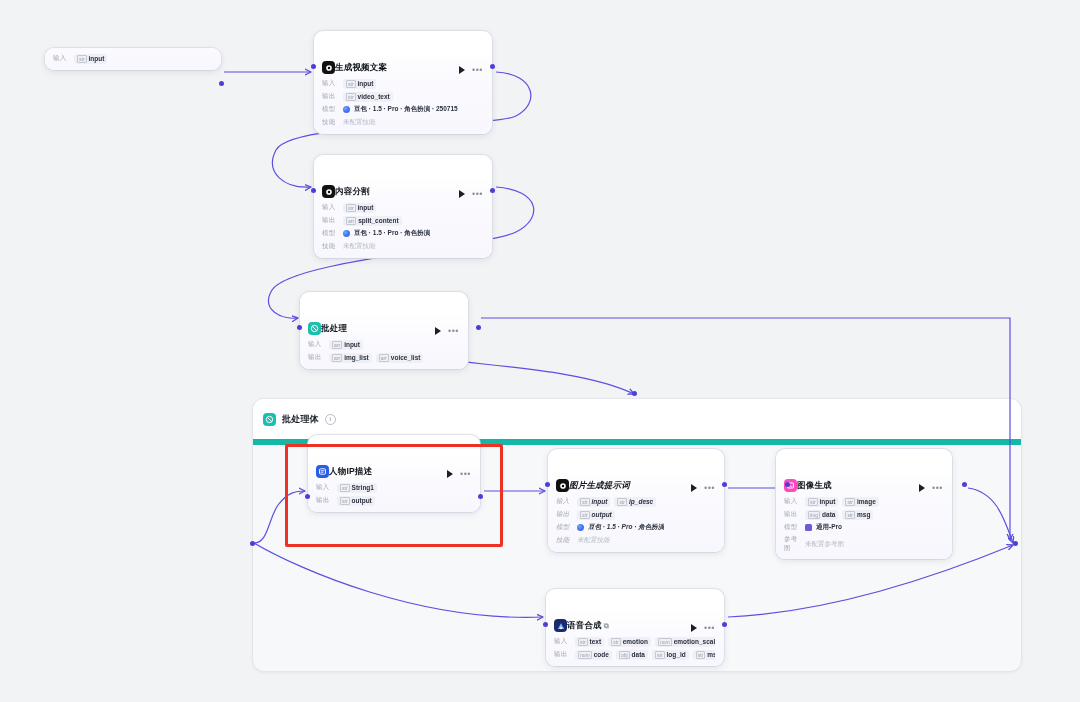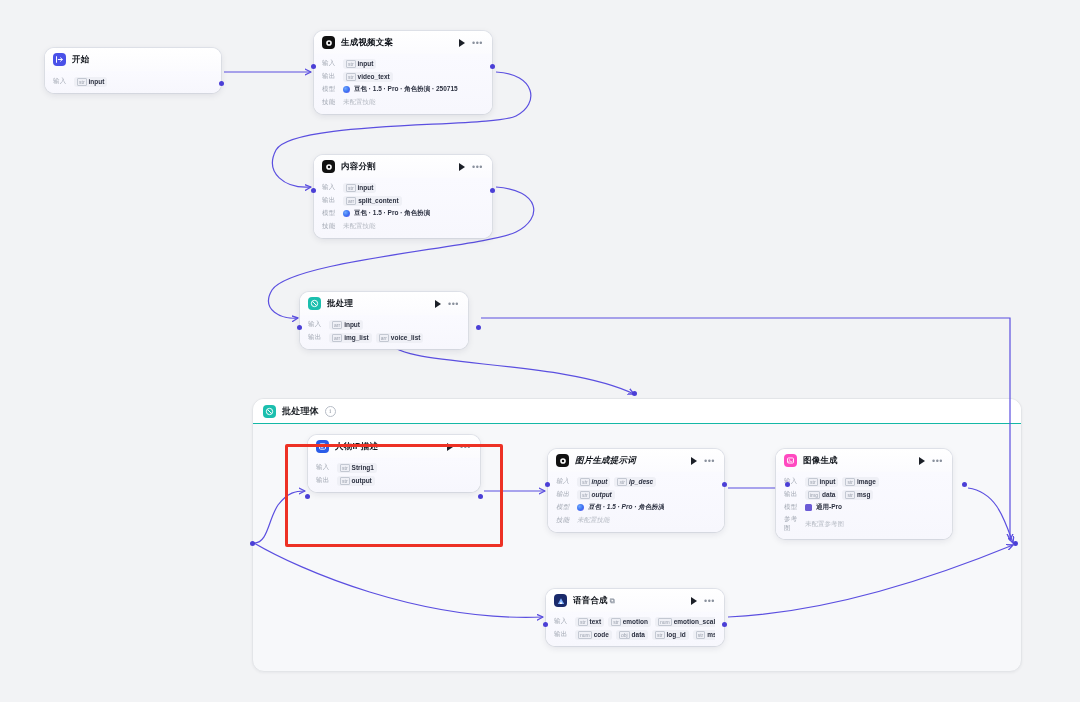--- a/index.html
+++ b/index.html
@@ -19,23 +19,23 @@
     background:#f7f8fa;
     border:1px solid #e3e5e8;
     border-radius:12px;
     box-shadow:0 1px 3px rgba(20,25,45,.05);
     overflow:hidden;
   }
   .group-head{
     height:24px;
     background:#ffffff;
     display:flex;align-items:center;
-    padding:0 10px;
+    padding:8px 10px;
     gap:6px;
-    border-bottom:1px solid #14b8a6;
+    border-bottom:6px solid #14b8a6;
   }
   .group-icon{
     width:13px;height:13px;border-radius:4px;
     background:#1bbfae;
     display:flex;align-items:center;justify-content:center;
     flex:none;
   }
   .group-icon svg{display:block;}
   .group-title{font-size:9px;color:#1c2026;font-weight:700;letter-spacing:.2px;}
   .info-dot{
@@ -48,24 +48,24 @@
   
   .node{
     position:absolute;
     border-radius:9px;
     background:#ffffff;
     box-shadow:0 2px 7px rgba(28,32,54,.10),0 0 0 1px rgba(225,228,235,.9);
     overflow:hidden;
   }
   .node-head{
     height:23px;
-    display:flex;align-items:center;
-    gap:6px;
+    display:flex;align-items:flex-end;
     padding:0 9px 0 8px;
     background:linear-gradient(180deg,#ffffff 0%,#fbfbfe 100%);
+    margin-top:20px;
   }
   .node-ico{
     width:13px;height:13px;border-radius:4px;flex:none;
     display:flex;align-items:center;justify-content:center;
   }
   .node-ico svg{display:block;}
   .node-title{
     font-size:8.5px;color:#11151c;font-weight:700;
     white-space:nowrap;overflow:hidden;text-overflow:ellipsis;
     flex:1;letter-spacing:.2px;
@@ -166,28 +166,20 @@
     </g>
   </svg>
 
   <div class="port" style="left:250px;top:541px;"></div>
   <div class="port" style="left:1013px;top:541px;"></div>
   <div class="port" style="left:386px;top:338px;"></div>
   <div class="port" style="left:632px;top:391px;"></div>
 
   <div id="node-layer">
       <div class="node start" style="left: 45px; top: 48px; width: 176px;">
-        <div class="node-head">
-          <span class="node-ico" style="background: rgb(74, 81, 232);">
-            <svg width="9" height="9" viewBox="0 0 12 12">
-              <path d="M2 2.2v7.6M4.4 6h5.2M7.4 3.8 9.8 6 7.4 8.2" fill="none" stroke="#fff" stroke-width="1.3" stroke-linecap="round" stroke-linejoin="round"></path>
-            </svg>
-          </span>
-          <span class="node-title">开始</span>
-        </div>
         <div class="node-body">
           <div class="row">
             <span class="row-label">输入</span>
             <span class="chips">
               <span class="chip">
                 <span class="t">str</span>
                 <span>input</span>
               </span>
             </span>
           </div>

